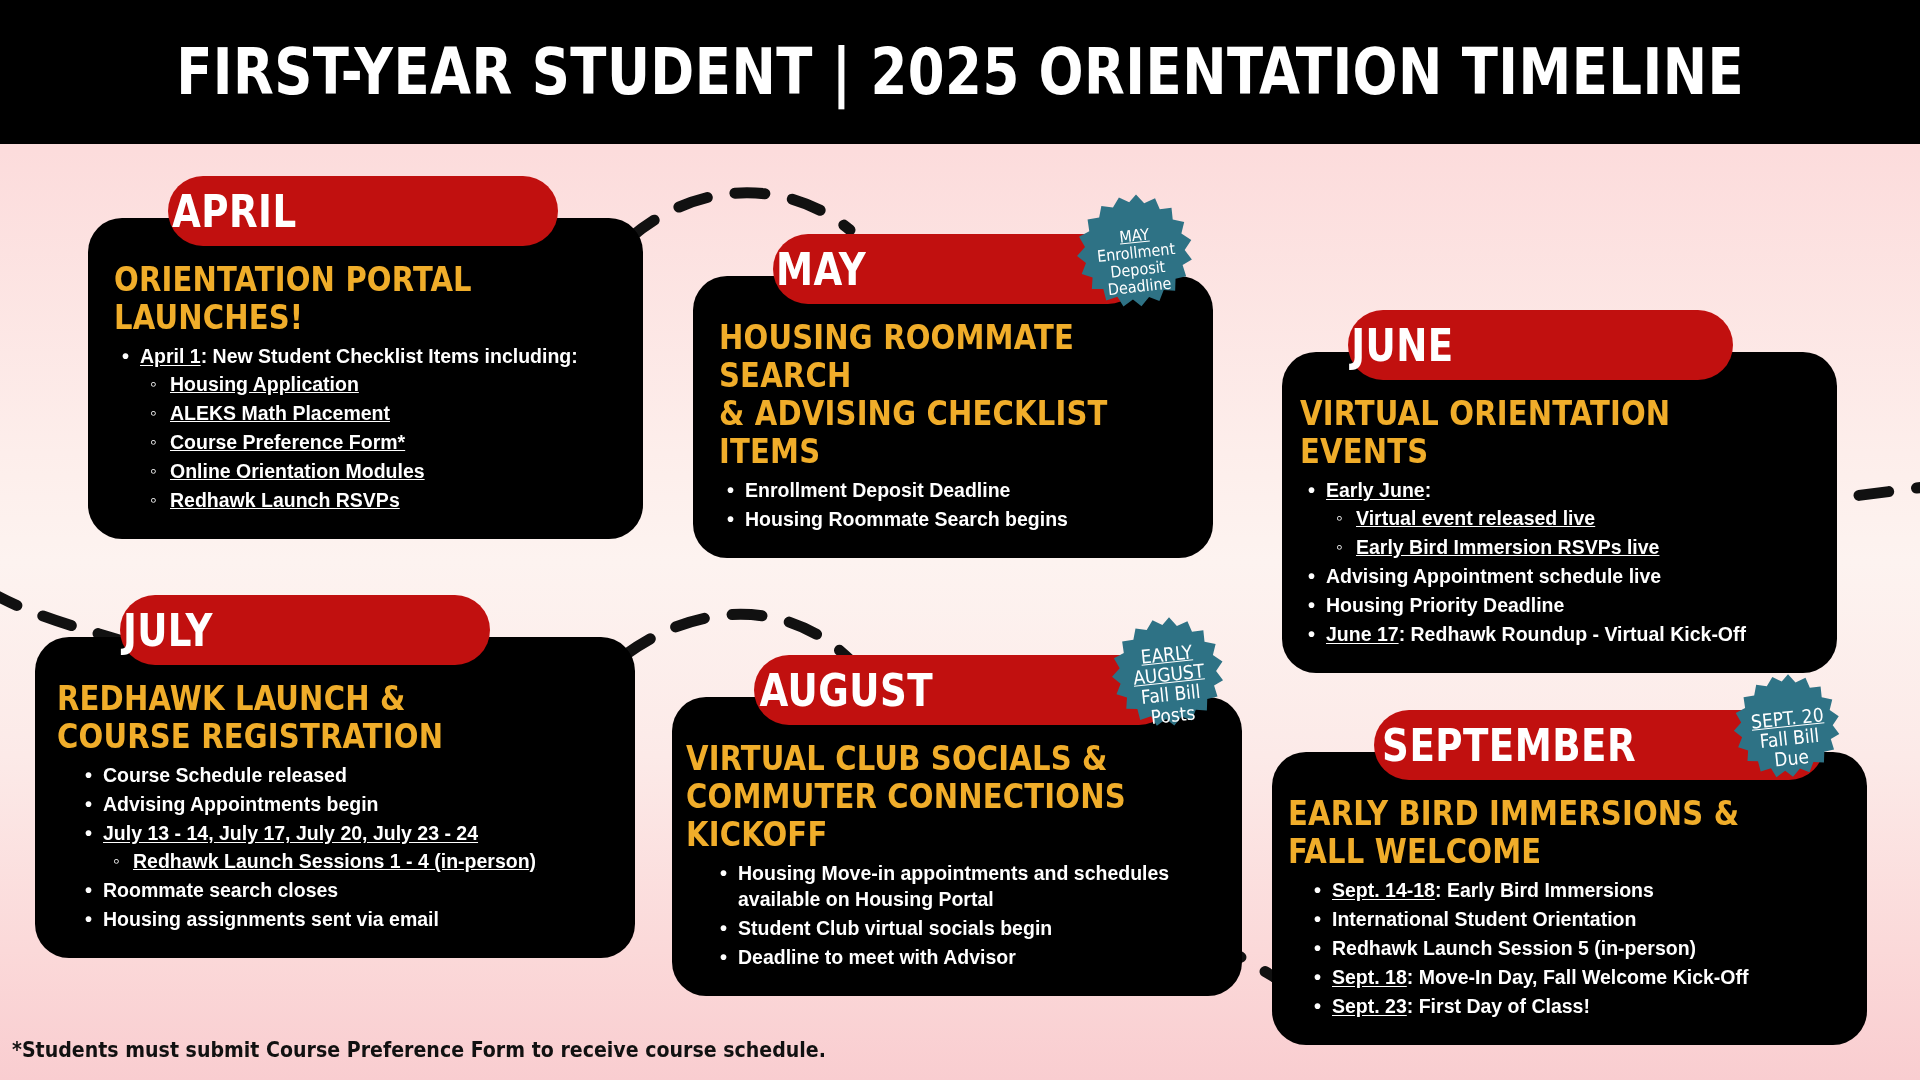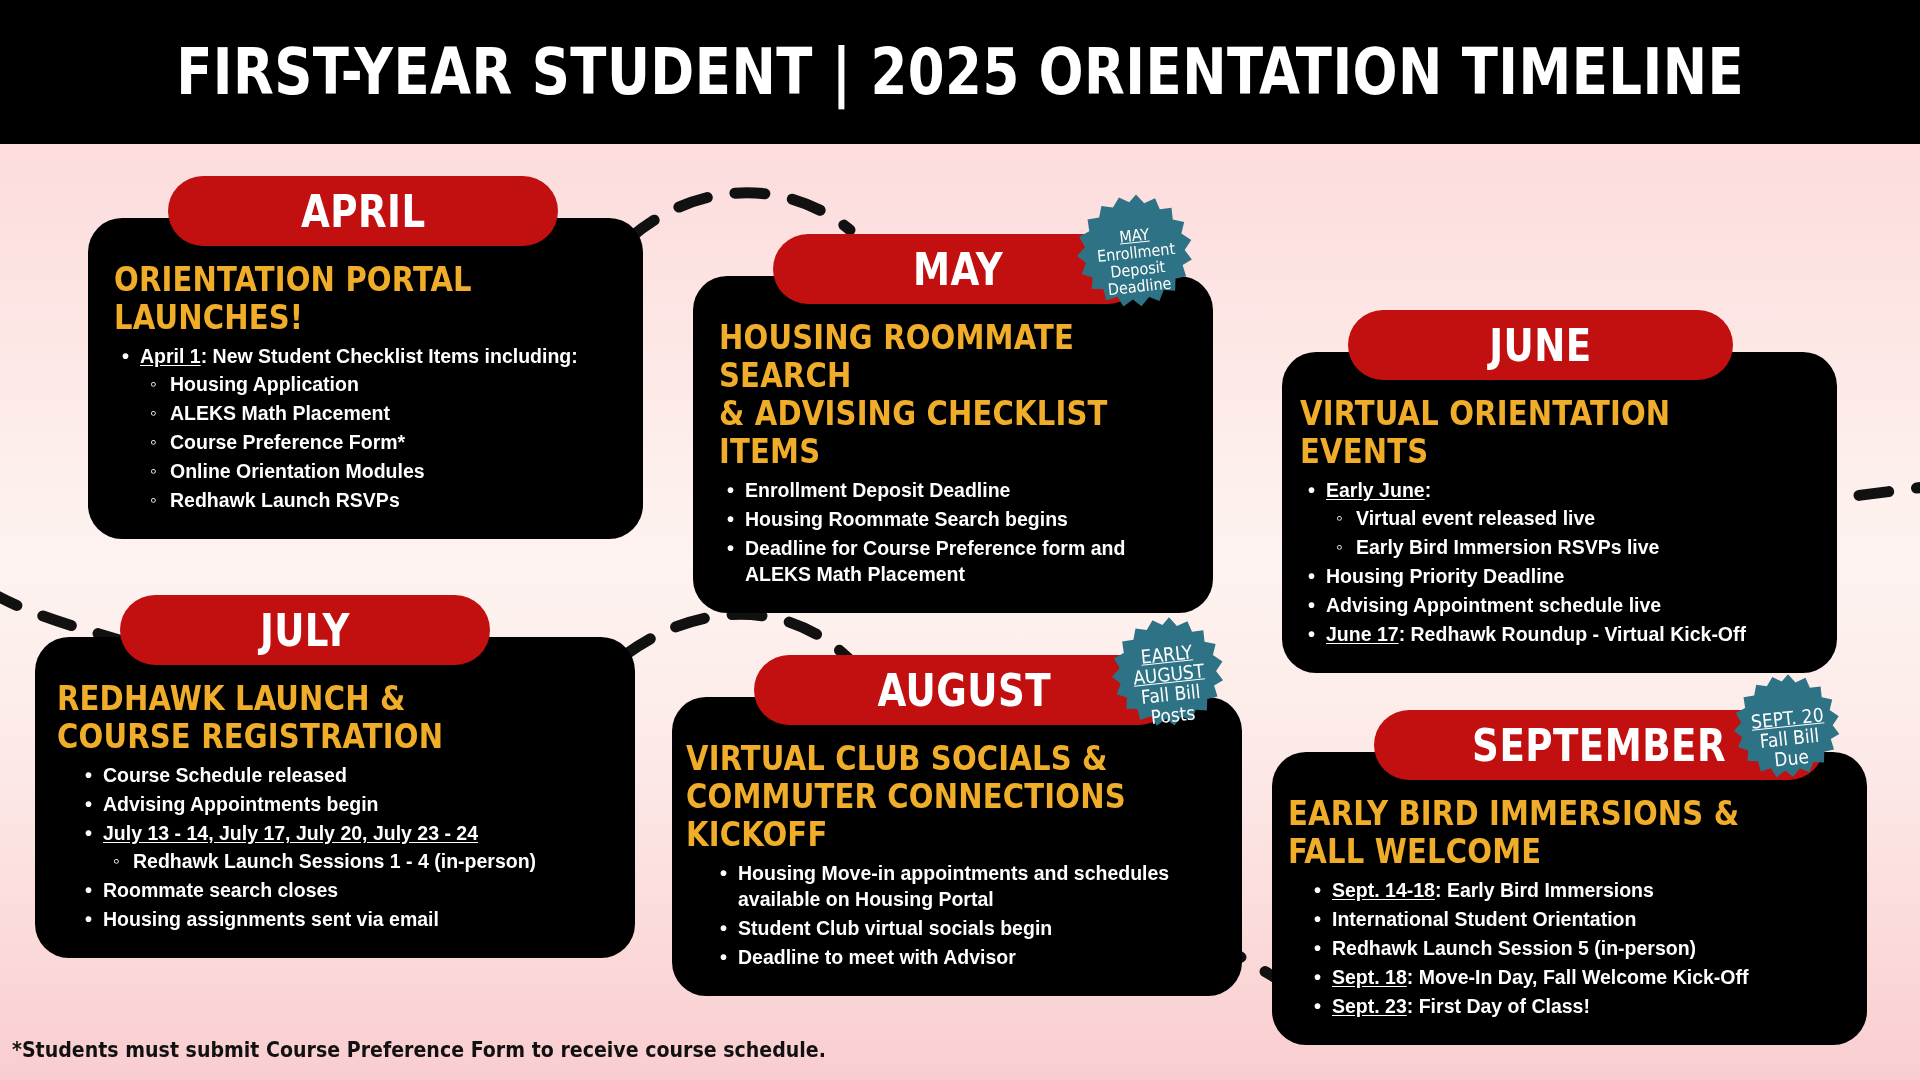--- a/index.html
+++ b/index.html
@@ -68,21 +68,21 @@
     border-radius: 34px;
     padding: 42px 26px 22px 26px;
   }
   .month-pill {
     position: absolute;
     height: 70px;
     background: #c1100f;
     border-radius: 40px;
     display: flex;
     align-items: center;
-    justify-content: center;
+    justify-content: flex-start;
     z-index: 3;
   }
   .month-pill span {
     color: #ffffff;
     font-family: "Liberation Sans Narrow", "DejaVu Sans Condensed", "Liberation Sans", sans-serif;
     font-weight: 700;
     font-size: 44px;
     letter-spacing: 0.5px;
     transform: scaleX(0.94);
     white-space: nowrap;
@@ -119,20 +119,21 @@
     position: absolute;
     left: 8px;
     top: -1px;
     font-size: 20px;
     color: #ffffff;
   }
   ul.sub {
     list-style: none;
     margin: 2px 0 0 0;
     padding: 0;
+    text-decoration: underline;
   }
   ul.sub > li {
     position: relative;
     color: #ffffff;
     font-weight: 700;
     font-size: 19.5px;
     line-height: 1.33;
     padding-left: 30px;
     margin-bottom: 3px;
   }
@@ -228,21 +229,20 @@
   <div class="card" style="left:693px; top:234px; width:520px;">
     <div class="month-pill" style="left:80px; top:0; width:370px;">
       <span>MAY</span>
     </div>
     <div class="card-body">
       <div class="card-heading">HOUSING ROOMMATE SEARCH
 &amp; ADVISING CHECKLIST ITEMS</div>
       <ul class="bullets">
         <li>Enrollment Deposit Deadline</li>
         <li>Housing Roommate Search begins</li>
-        <li>Deadline for Course Preference form and ALEKS Math Placement</li>
       </ul>
     </div>
 
     <div class="badge" style="left:382px; top:-42px; width:122px; height:122px;">
       <svg width="122" height="122" viewBox="0 0 100 100">
         <polygon fill="#2e7285" points="50,2 56.7,9.3 65.6,5.2 69.5,14.1 79.1,12.9 80.1,22.6 89.5,24.6 87.2,34 95.3,39.4 89.9,47.5 95.8,55.4 88.2,59.8 91.1,69.1 82.4,71.2 82.1,80.9 72.7,80.3 69.2,89.4 60.7,86.1 54.5,93.6 47.5,88.1 39.7,93.9 34.8,85.9 25.6,88.9 23.2,79.6 13.8,79.5 14.4,70 5.5,67.2 9,58.2 1.7,52.4 8.2,45.1 3.3,36.6 11.7,32.1 10.3,22.5 19.8,20.9 21.6,11.4 31.1,12.8 36,4.5 44.4,8.5"></polygon>
       </svg>
       <div class="badge-text" style="font-size:16px;">
         <span class="badge-top">MAY</span><span>Enrollment
 Deposit
@@ -258,22 +258,22 @@
     <div class="card-body" style="padding-left:18px;padding-right:14px;margin-left:20px;">
       <div class="card-heading">VIRTUAL ORIENTATION EVENTS</div>
       <ul class="bullets">
         <li>
           <span class="u">Early June</span><span>:</span>
           <ul class="sub">
             <li>Virtual event released live</li>
             <li>Early Bird Immersion RSVPs live</li>
           </ul>
         </li>
+        <li>Advising Appointment schedule live</li>
         <li>Housing Priority Deadline</li>
-        <li>Advising Appointment schedule live</li>
         <li>
           <span class="u">June 17</span><span>: Redhawk Roundup - Virtual Kick-Off</span>
         </li>
       </ul>
     </div>
   </div>
 
   <div class="card" style="left:35px; top:595px; width:600px;">
     <div class="month-pill" style="left:85px; top:0; width:370px;">
       <span>JULY</span>

